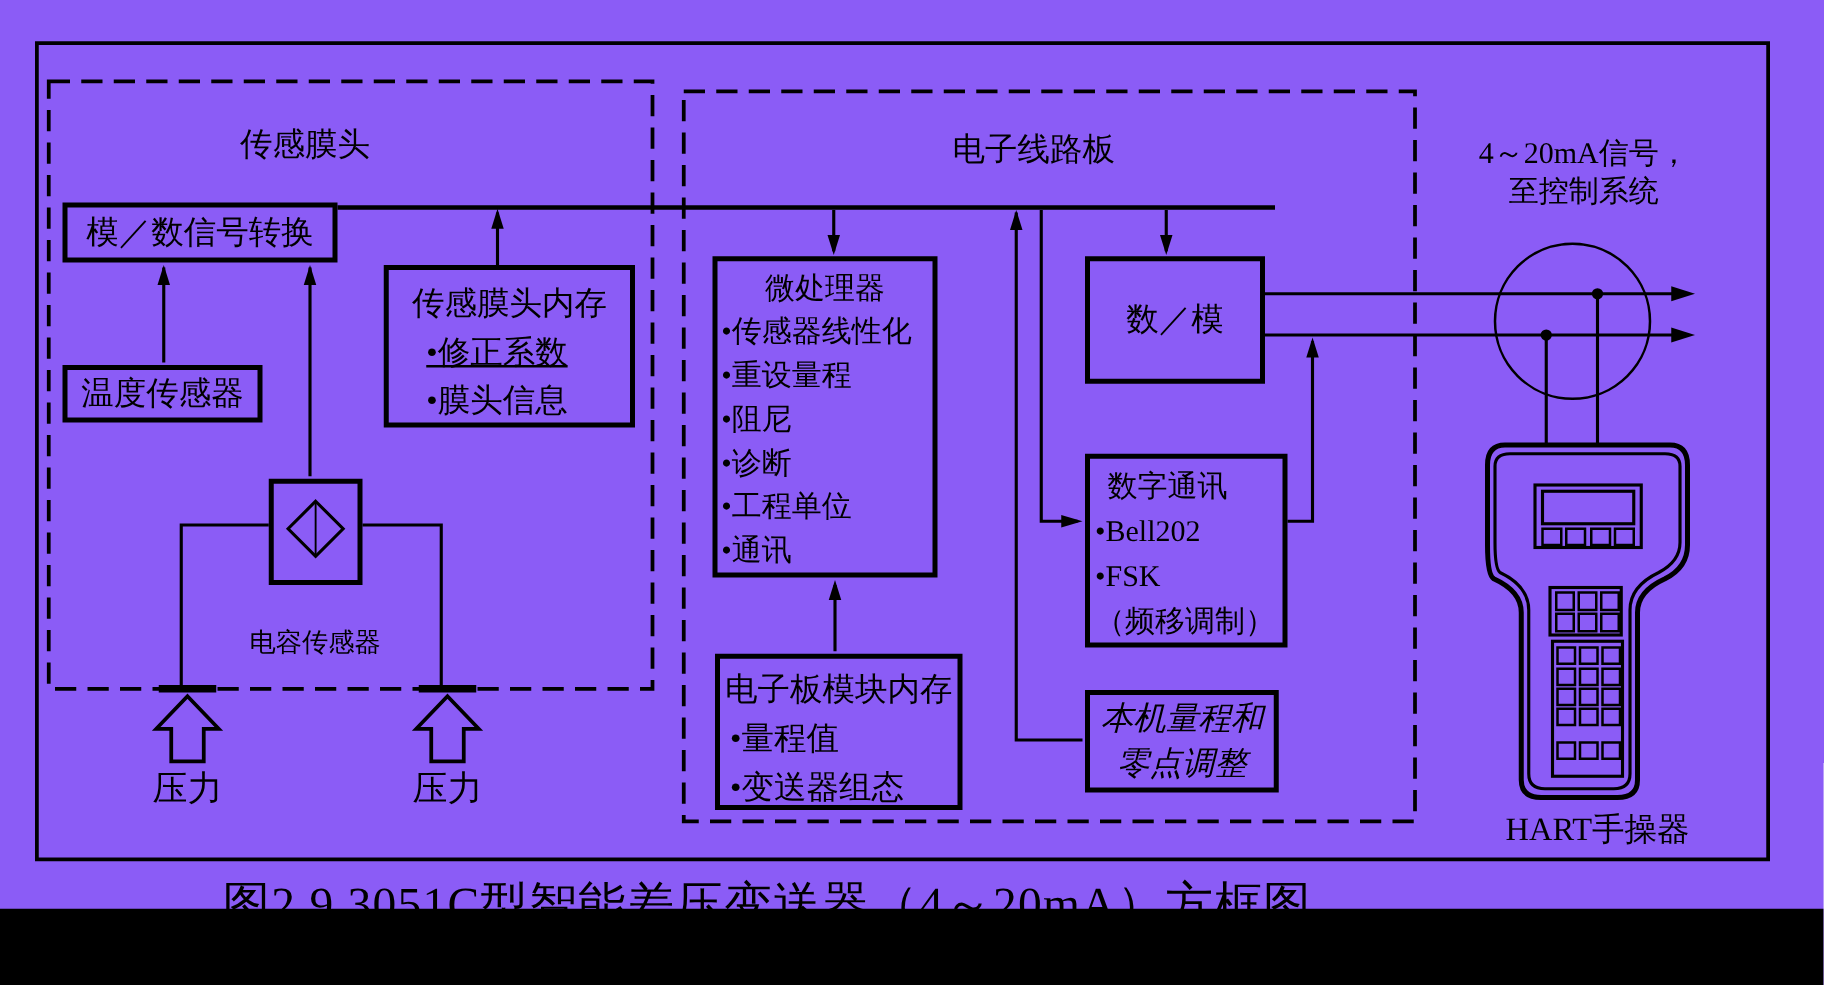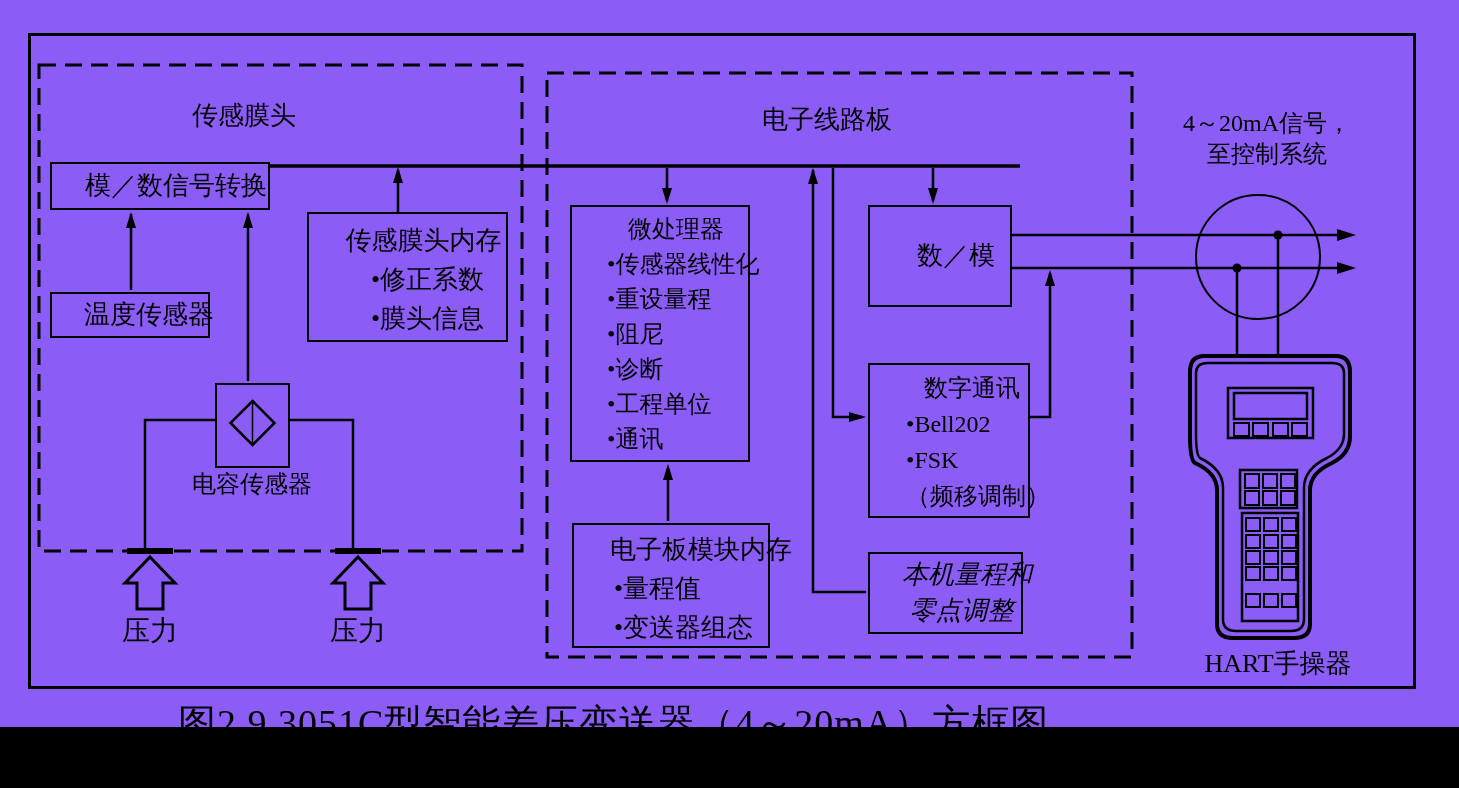--- a/index.html
+++ b/index.html
@@ -1,22 +1,22 @@
 <!DOCTYPE html>
 <html><head>
 <meta charset="utf-8">
 <style>
   html,body{margin:0;padding:0;background:#ffffff;}
   .stage{position:relative;width:1459px;height:788px;background:#8b5cf6;overflow:hidden;
          font-family:"Liberation Serif","DejaVu Serif",serif;color:#000;}
   .stage svg{position:absolute;left:0;top:0;}
   .frame{position:absolute;left:28px;top:33px;width:1388px;height:656px;
          border:3px solid #000;box-sizing:border-box;}
-  .box{position:absolute;border:2px solid #000000;box-sizing:border-box;background:transparent;
-       display:flex;flex-direction:column;justify-content:center;line-height:1.2;padding-left:32px;}
+  .box{position:absolute;border:4px solid #000000;box-sizing:border-box;background:transparent;
+       display:flex;flex-direction:column;justify-content:center;line-height:1.2;}
   .box .bl{white-space:nowrap;}
   .ctr{text-align:center;}
   .lbl{position:absolute;text-align:center;white-space:nowrap;}
   .caption{position:absolute;left:178px;top:698px;font-size:38px;white-space:nowrap;
            letter-spacing:1px;z-index:5;}
   .blackbar{position:absolute;left:0;top:727px;width:1459px;height:61px;background:#000;z-index:20;}
 </style>
 </head>
 <body>
 
@@ -125,25 +125,25 @@
   <div class="lbl" style="left:727px;top:102px;width:200px;font-size:26px;">电子线路板</div>
 
   <div class="box ctr" style="left:50px;top:162px;width:220px;height:48px;font-size:26px;">
     <div class="bl">模／数信号转换</div>
   </div>
   <div class="box ctr" style="left:50px;top:292px;width:160px;height:46px;font-size:26px;">
     <div class="bl">温度传感器</div>
   </div>
   <div class="box" style="left:307px;top:212px;width:201px;height:130px;font-size:26px;line-height:39px;justify-content:flex-start;padding-top:7px;">
     <div class="bl ctr">传感膜头内存</div>
-    <div class="bl" style="padding-left:30px;">•修正系数</div>
+    <div class="bl" style="padding-left:30px;text-decoration:underline;">•修正系数</div>
     <div class="bl" style="padding-left:30px;">•膜头信息</div>
   </div>
   <div class="box" style="left:215px;top:383px;width:75px;height:85px;"></div>
-  <div class="lbl" style="left:172px;top:468px;width:160px;font-size:24px;">电容传感器</div>
+  <div class="lbl" style="left:172px;top:500px;width:160px;font-size:21px;">电容传感器</div>
   <div class="lbl" style="left:110px;top:612px;width:80px;font-size:28px;">压力</div>
   <div class="lbl" style="left:318px;top:612px;width:80px;font-size:28px;">压力</div>
 
   <div class="box" style="left:570px;top:205px;width:180px;height:257px;font-size:24px;line-height:35px;justify-content:flex-start;padding-top:5px;">
     <div class="bl ctr">微处理器</div>
     <div class="bl" style="padding-left:3px;">•传感器线性化</div>
     <div class="bl" style="padding-left:3px;">•重设量程</div>
     <div class="bl" style="padding-left:3px;">•阻尼</div>
     <div class="bl" style="padding-left:3px;">•诊断</div>
     <div class="bl" style="padding-left:3px;">•工程单位</div>
@@ -151,21 +151,21 @@
   </div>
   <div class="box" style="left:572px;top:523px;width:198px;height:125px;font-size:26px;line-height:39px;justify-content:space-between;padding-top:5px;">
     <div class="bl" style="padding-left:4px;">电子板模块内存</div>
     <div class="bl" style="padding-left:8px;">•量程值</div>
     <div class="bl" style="padding-left:8px;">•变送器组态</div>
   </div>
   <div class="box ctr" style="left:868px;top:205px;width:144px;height:102px;font-size:26px;line-height:40px;">
     <div class="bl">数／模</div>
   </div>
   <div class="box" style="left:868px;top:363px;width:162px;height:155px;font-size:24px;line-height:36px;justify-content:flex-start;padding-top:5px;">
-    <div class="bl" style="padding-left:14px;text-align:center;">数字通讯</div>
+    <div class="bl" style="padding-left:14px;">数字通讯</div>
     <div class="bl" style="padding-left:4px;">•Bell202</div>
     <div class="bl" style="padding-left:4px;">•FSK</div>
     <div class="bl" style="padding-left:4px;">（频移调制）</div>
   </div>
   <div class="box ctr" style="left:868px;top:552px;width:155px;height:82px;font-size:26px;line-height:36px;font-style:italic;">
     <div class="bl">本机量程和</div>
     <div class="bl">零点调整</div>
   </div>
 
   <div class="lbl" style="left:1155px;top:108px;width:224px;font-size:24px;line-height:31px;">

